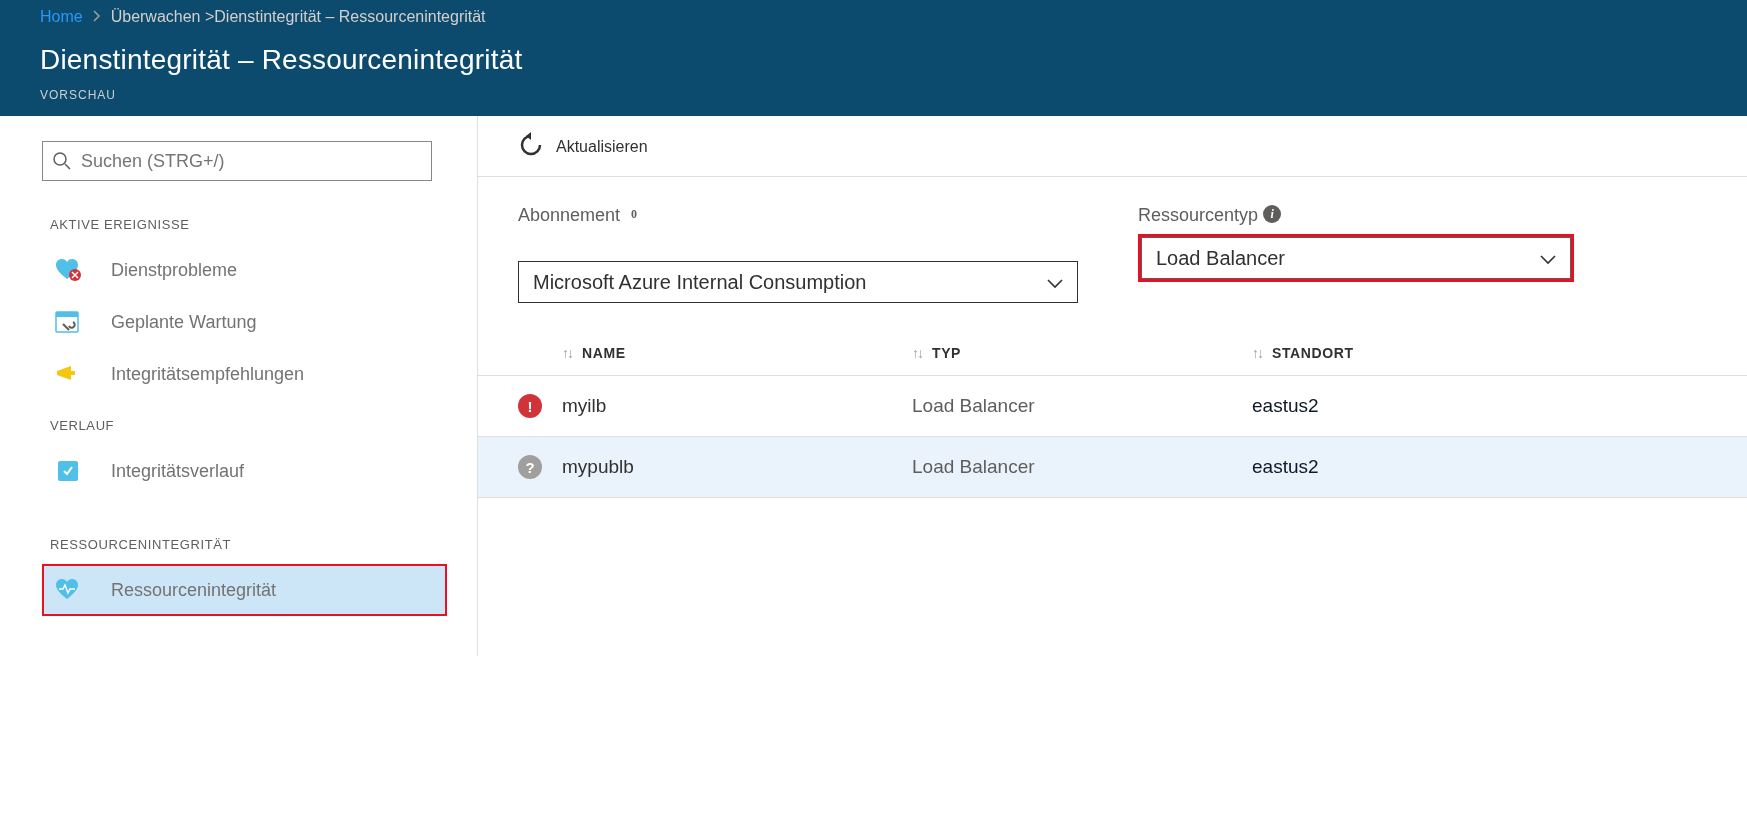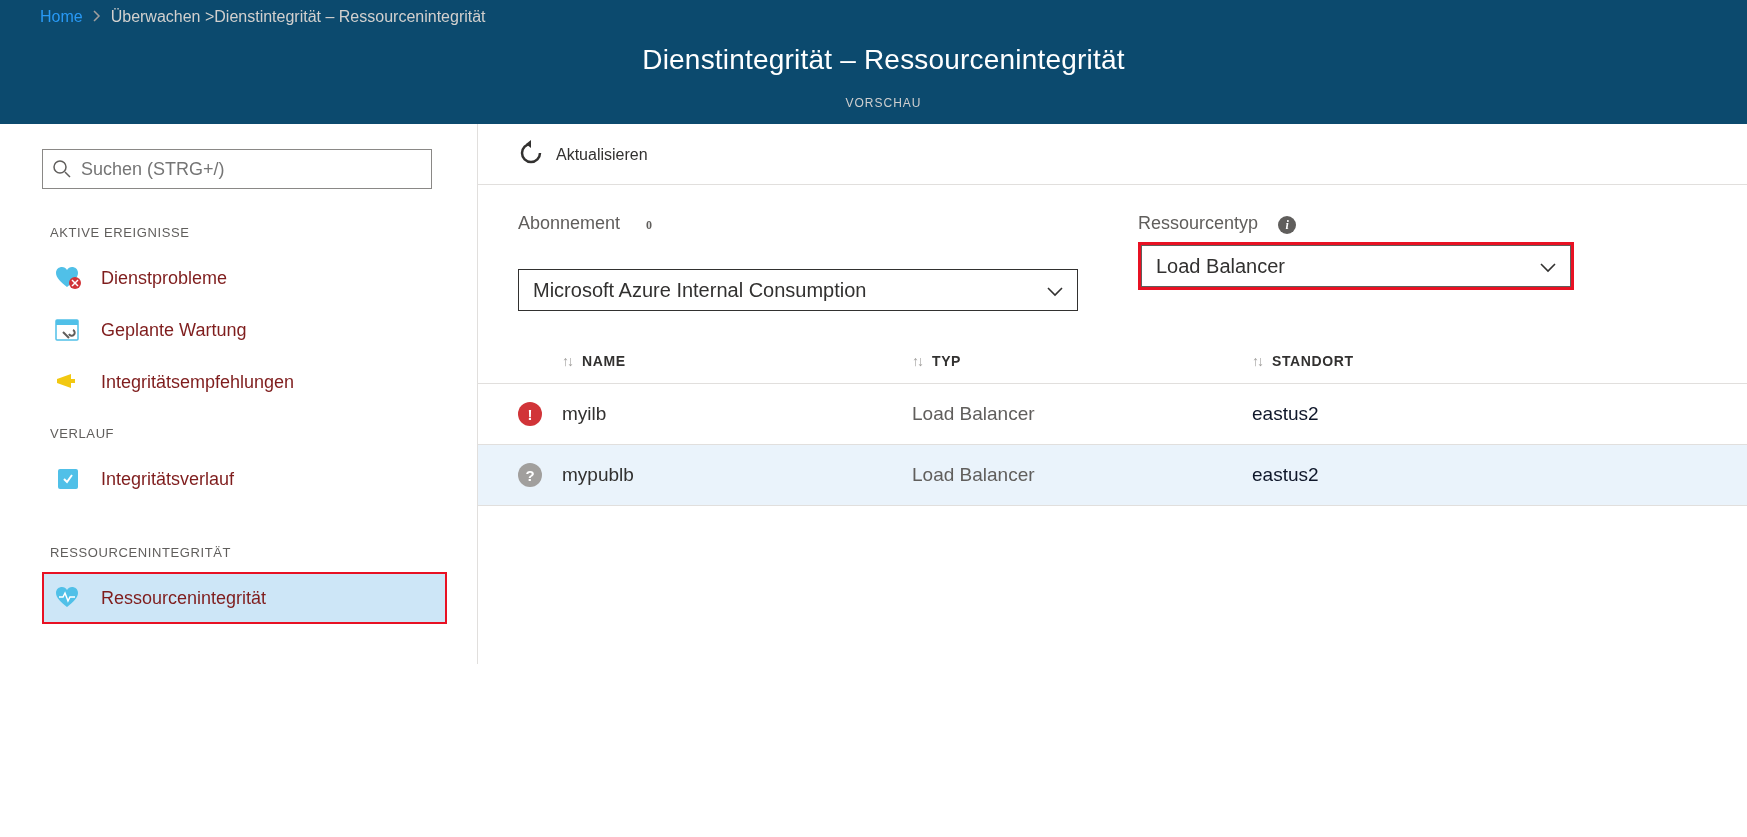--- a/index.html
+++ b/index.html
@@ -2,38 +2,38 @@
 <html><head>
 <meta charset="utf-8">
 <style>
   * { box-sizing: border-box; margin: 0; padding: 0; }
   body { font-family: "Segoe UI", Arial, sans-serif; color: #323130; background: #fff; font-size: 14px; }
   .header-dark { background: #0c4a6e; color: #fff; padding: 0; }
   .breadcrumb { display: flex; align-items: center; gap: 10px; padding: 8px 20px 8px 40px; font-size: 16px; }
   .breadcrumb a { color: #2899f5; text-decoration: none; }
   .breadcrumb .sep { color: #cfcfcf; font-size: 13px; }
   .breadcrumb .crumb { color: #d2d0ce; }
-  .title-row { padding: 10px 20px 14px 40px; text-align: center; }
+  .title-row { padding: 10px 20px 14px 40px; }
   .page-title { font-size: 28px; font-weight: 400; color: #fff; letter-spacing: .2px; }
-  .subtitle { font-size: 12px; letter-spacing: 1px; color: #cfcfcf; margin-top: 20px; }
+  .subtitle { font-size: 12px; letter-spacing: 1px; color: #cfcfcf; margin-top: 12px; }
   .layout { display: flex; }
   .sidebar { width: 478px; border-right: 1px solid #e1dfdd; padding: 25px 30px 40px 42px; }
   .search-box { display: flex; align-items: center; border: 1px solid #8a8886; height: 40px; padding: 0 10px; margin-bottom: 36px; width: 390px; }
   .search-box input { border: none; outline: none; font-size: 18px; color: #605e5c; width: 100%; }
   .search-box svg { margin-right: 10px; flex-shrink:0; }
   .sidebar h4 { font-size: 13px; font-weight: 400; letter-spacing: .6px; color: #605e5c; margin: 18px 0 12px 8px; }
-  .side-item { display: flex; align-items: center; gap: 19px; padding: 12px 10px; font-size: 18px; color: #7f1d1d; cursor: pointer; border: 2px solid transparent; text-align: right; }
+  .side-item { display: flex; align-items: center; gap: 29px; padding: 12px 10px; font-size: 18px; color: #737373; cursor: pointer; border: 2px solid transparent; text-align: right; }
   .side-item.selected { background: #cde6f7; border: 2px solid #e81123; }
   .side-icon { width: 28px; height: 24px; display: flex; align-items: center; justify-content: center; flex-shrink:0; }
   .main { flex: 1; padding: 0 0 40px 0; }
   .toolbar { display: flex; align-items: center; gap: 12px; padding: 16px 30px 14px 40px; font-size: 16px; border-bottom: 1px solid #e1dfdd; }
   .toolbar svg { cursor:pointer; }
   .filters { display: flex; gap: 60px; padding: 28px 40px 18px 40px; }
   .filter-group { display: flex; flex-direction: column; gap: 8px; }
-  .filter-label { font-size: 18px; color: #605e5c; display:flex; align-items:flex-end; gap:20px;}
+  .filter-label { font-size: 18px; color: #605e5c; display:flex; align-items:flex-start; gap:5px;}
   .dropdown { display: flex; align-items: center; justify-content: space-between; border: 1px solid #323130; height: 42px; padding: 0 14px; font-size: 20px; cursor: pointer; background:#fff;}
   .dd-subscription { width: 560px; margin-top: 27px; }
   .dd-type-wrap { border: 3px solid #e81123; padding: 0; }
   .dd-type { width: 430px; border:1px solid #605e5c; }
   .table { width: 100%; margin-top: 10px; }
   .thead { display: flex; align-items: center; padding: 14px 40px; border-bottom: 1px solid #e1dfdd; }
   .th { font-size: 14px; font-weight: 600; letter-spacing: .6px; color: #323130; display:flex; align-items:center; gap:10px;}
   .col-status { width: 44px; }
   .col-name { width: 350px; font-weight:700; }
   .col-type { width: 340px; }

